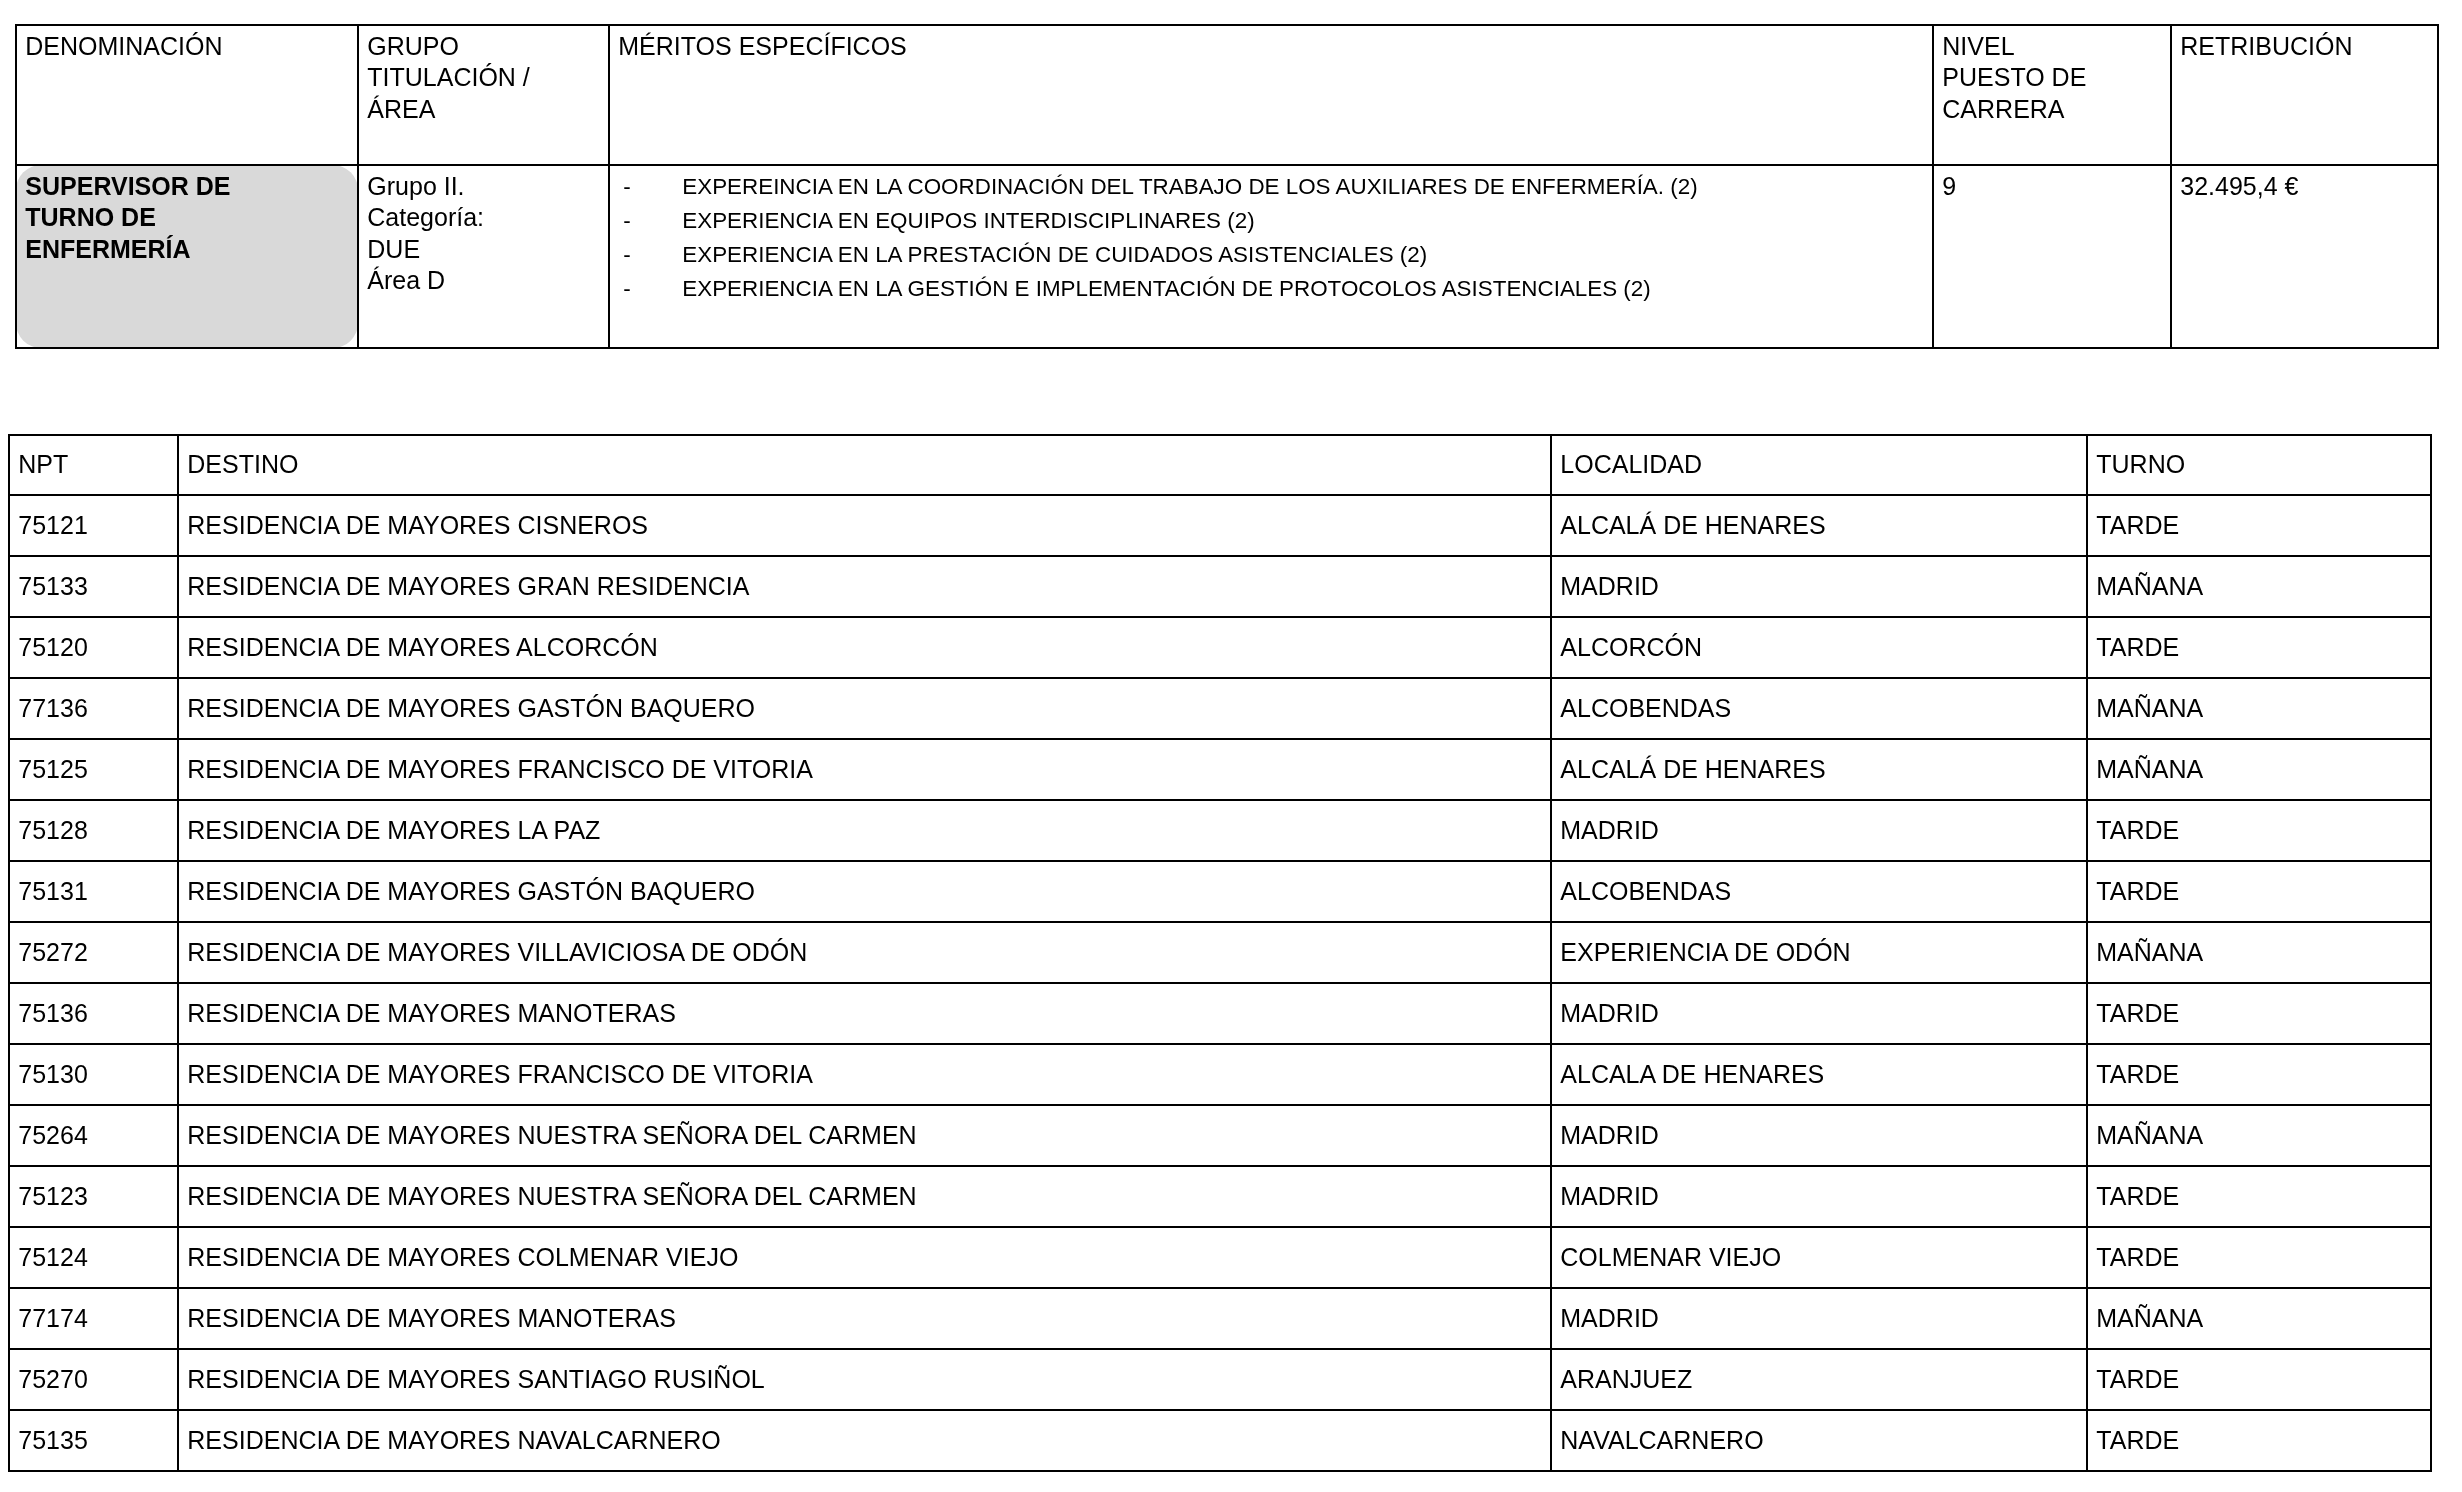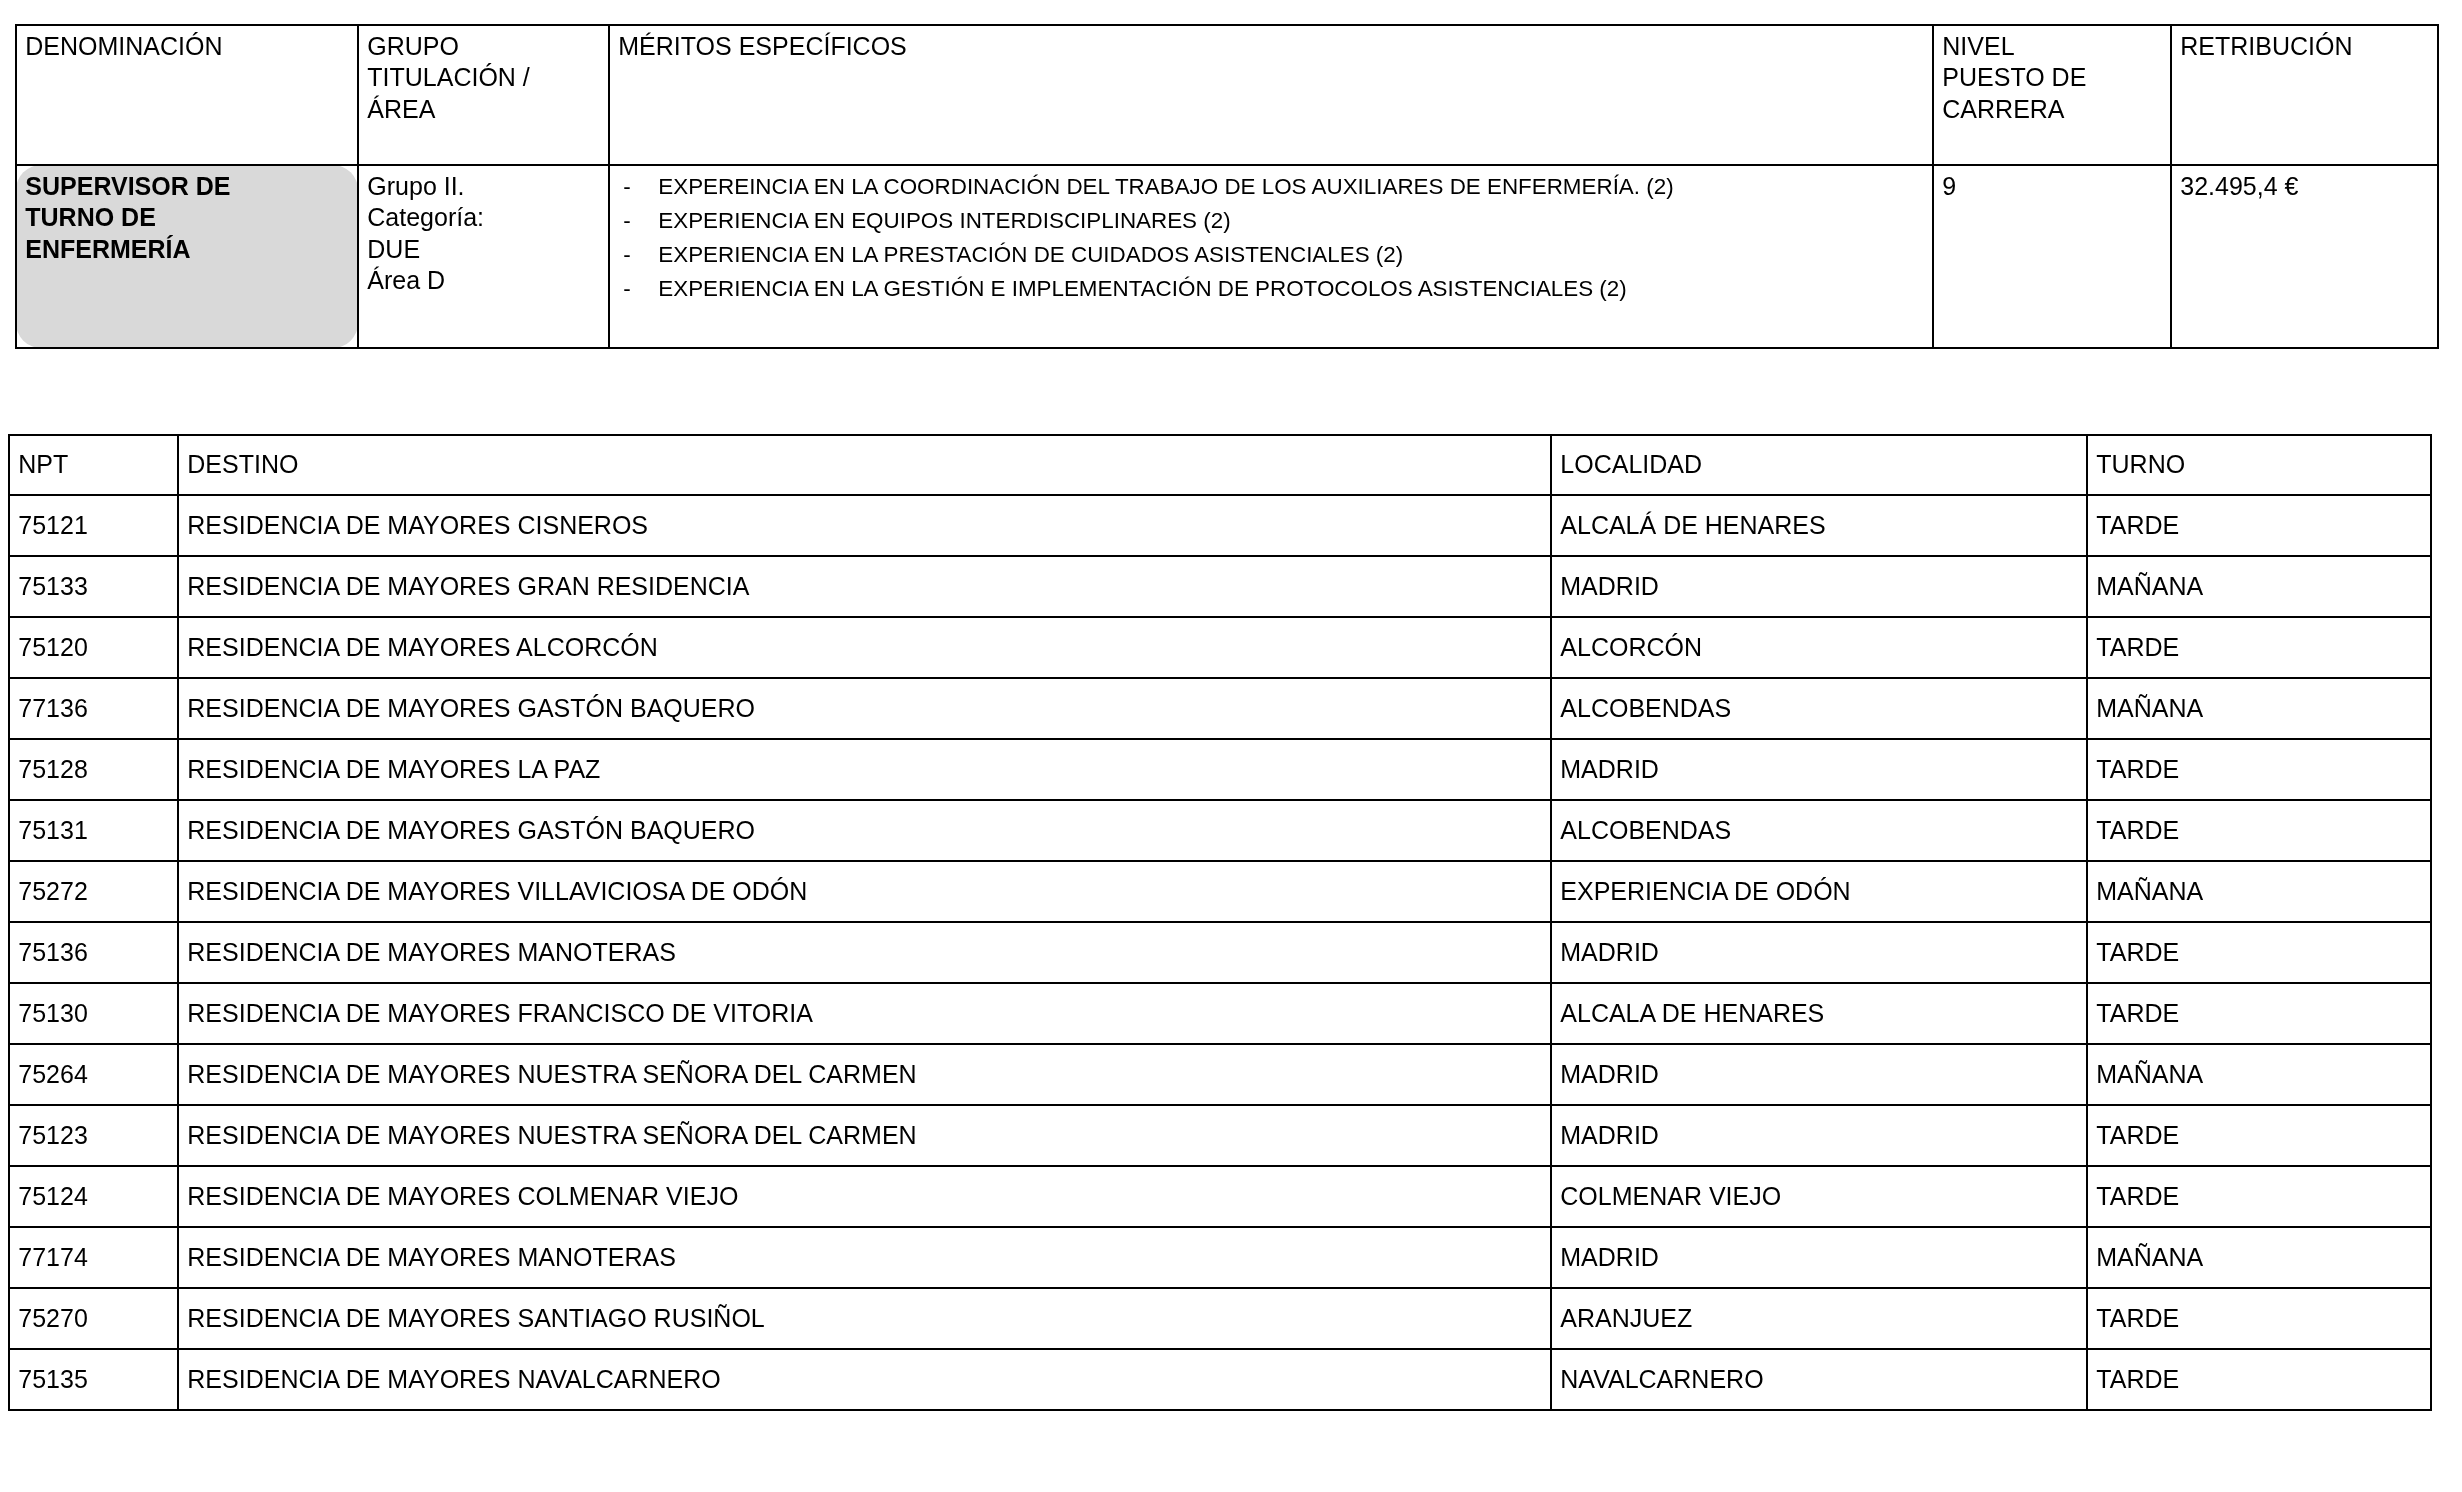--- a/index.html
+++ b/index.html
@@ -67,20 +67,21 @@
     margin-bottom: 7.5px;
   }
   .merit-dash {
     flex: 0 0 40px;
     padding-left: 5px;
   }
   .merit-text {
     flex: 1 1 auto;
     text-align: justify;
     padding-right: 3.3px;
+    margin-left: 24px;
   }
 
   
   .assignments-table {
     position: absolute;
     left: 8px;
     top: 434px;
     width: 2422px;
   }
   .assignments-table th {
@@ -186,20 +187,26 @@
         <td>ALCORCÓN</td>
         <td>TARDE</td>
       </tr>
       <tr>
         <td>77136</td>
         <td>RESIDENCIA DE MAYORES GASTÓN BAQUERO</td>
         <td>ALCOBENDAS</td>
         <td>MAÑANA</td>
       </tr>
       <tr>
+        <td>75125</td>
+        <td>RESIDENCIA DE MAYORES FRANCISCO DE VITORIA</td>
+        <td>ALCALÁ DE HENARES</td>
+        <td>MAÑANA</td>
+      </tr>
+      <tr>
         <td>75128</td>
         <td>RESIDENCIA DE MAYORES LA PAZ</td>
         <td>MADRID</td>
         <td>TARDE</td>
       </tr>
       <tr>
         <td>75131</td>
         <td>RESIDENCIA DE MAYORES GASTÓN BAQUERO</td>
         <td>ALCOBENDAS</td>
         <td>TARDE</td>

